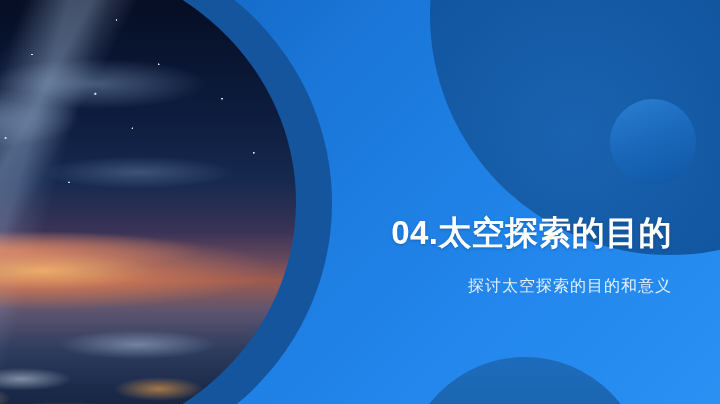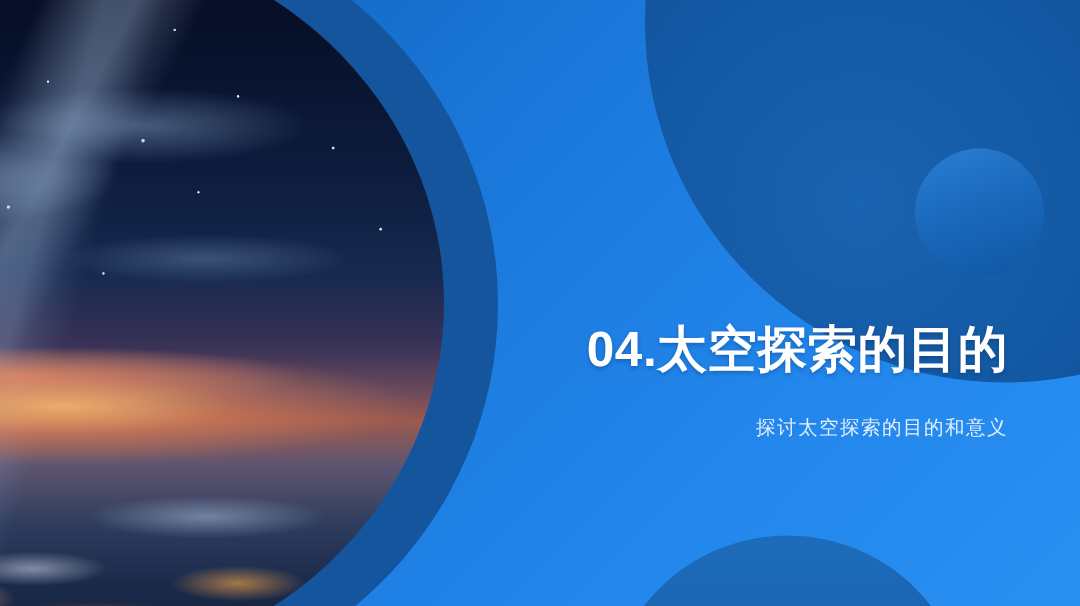--- a/index.html
+++ b/index.html
@@ -134,21 +134,21 @@
     font-size:33px;
     font-weight:bold;
     letter-spacing:.4px;
     white-space:nowrap;
     text-shadow:0 1px 3px rgba(0,40,90,.35);
   }
   .subtitle {
     position:absolute;
     right:48px; top:276px;
     color:#eef5ff;
-    font-size:13px;
+    font-size:16px;
     font-weight:normal;
     letter-spacing:1px;
     white-space:nowrap;
     opacity:.95;
   }
 </style>
 </head>
 <body>
 
 <div class="slide">

